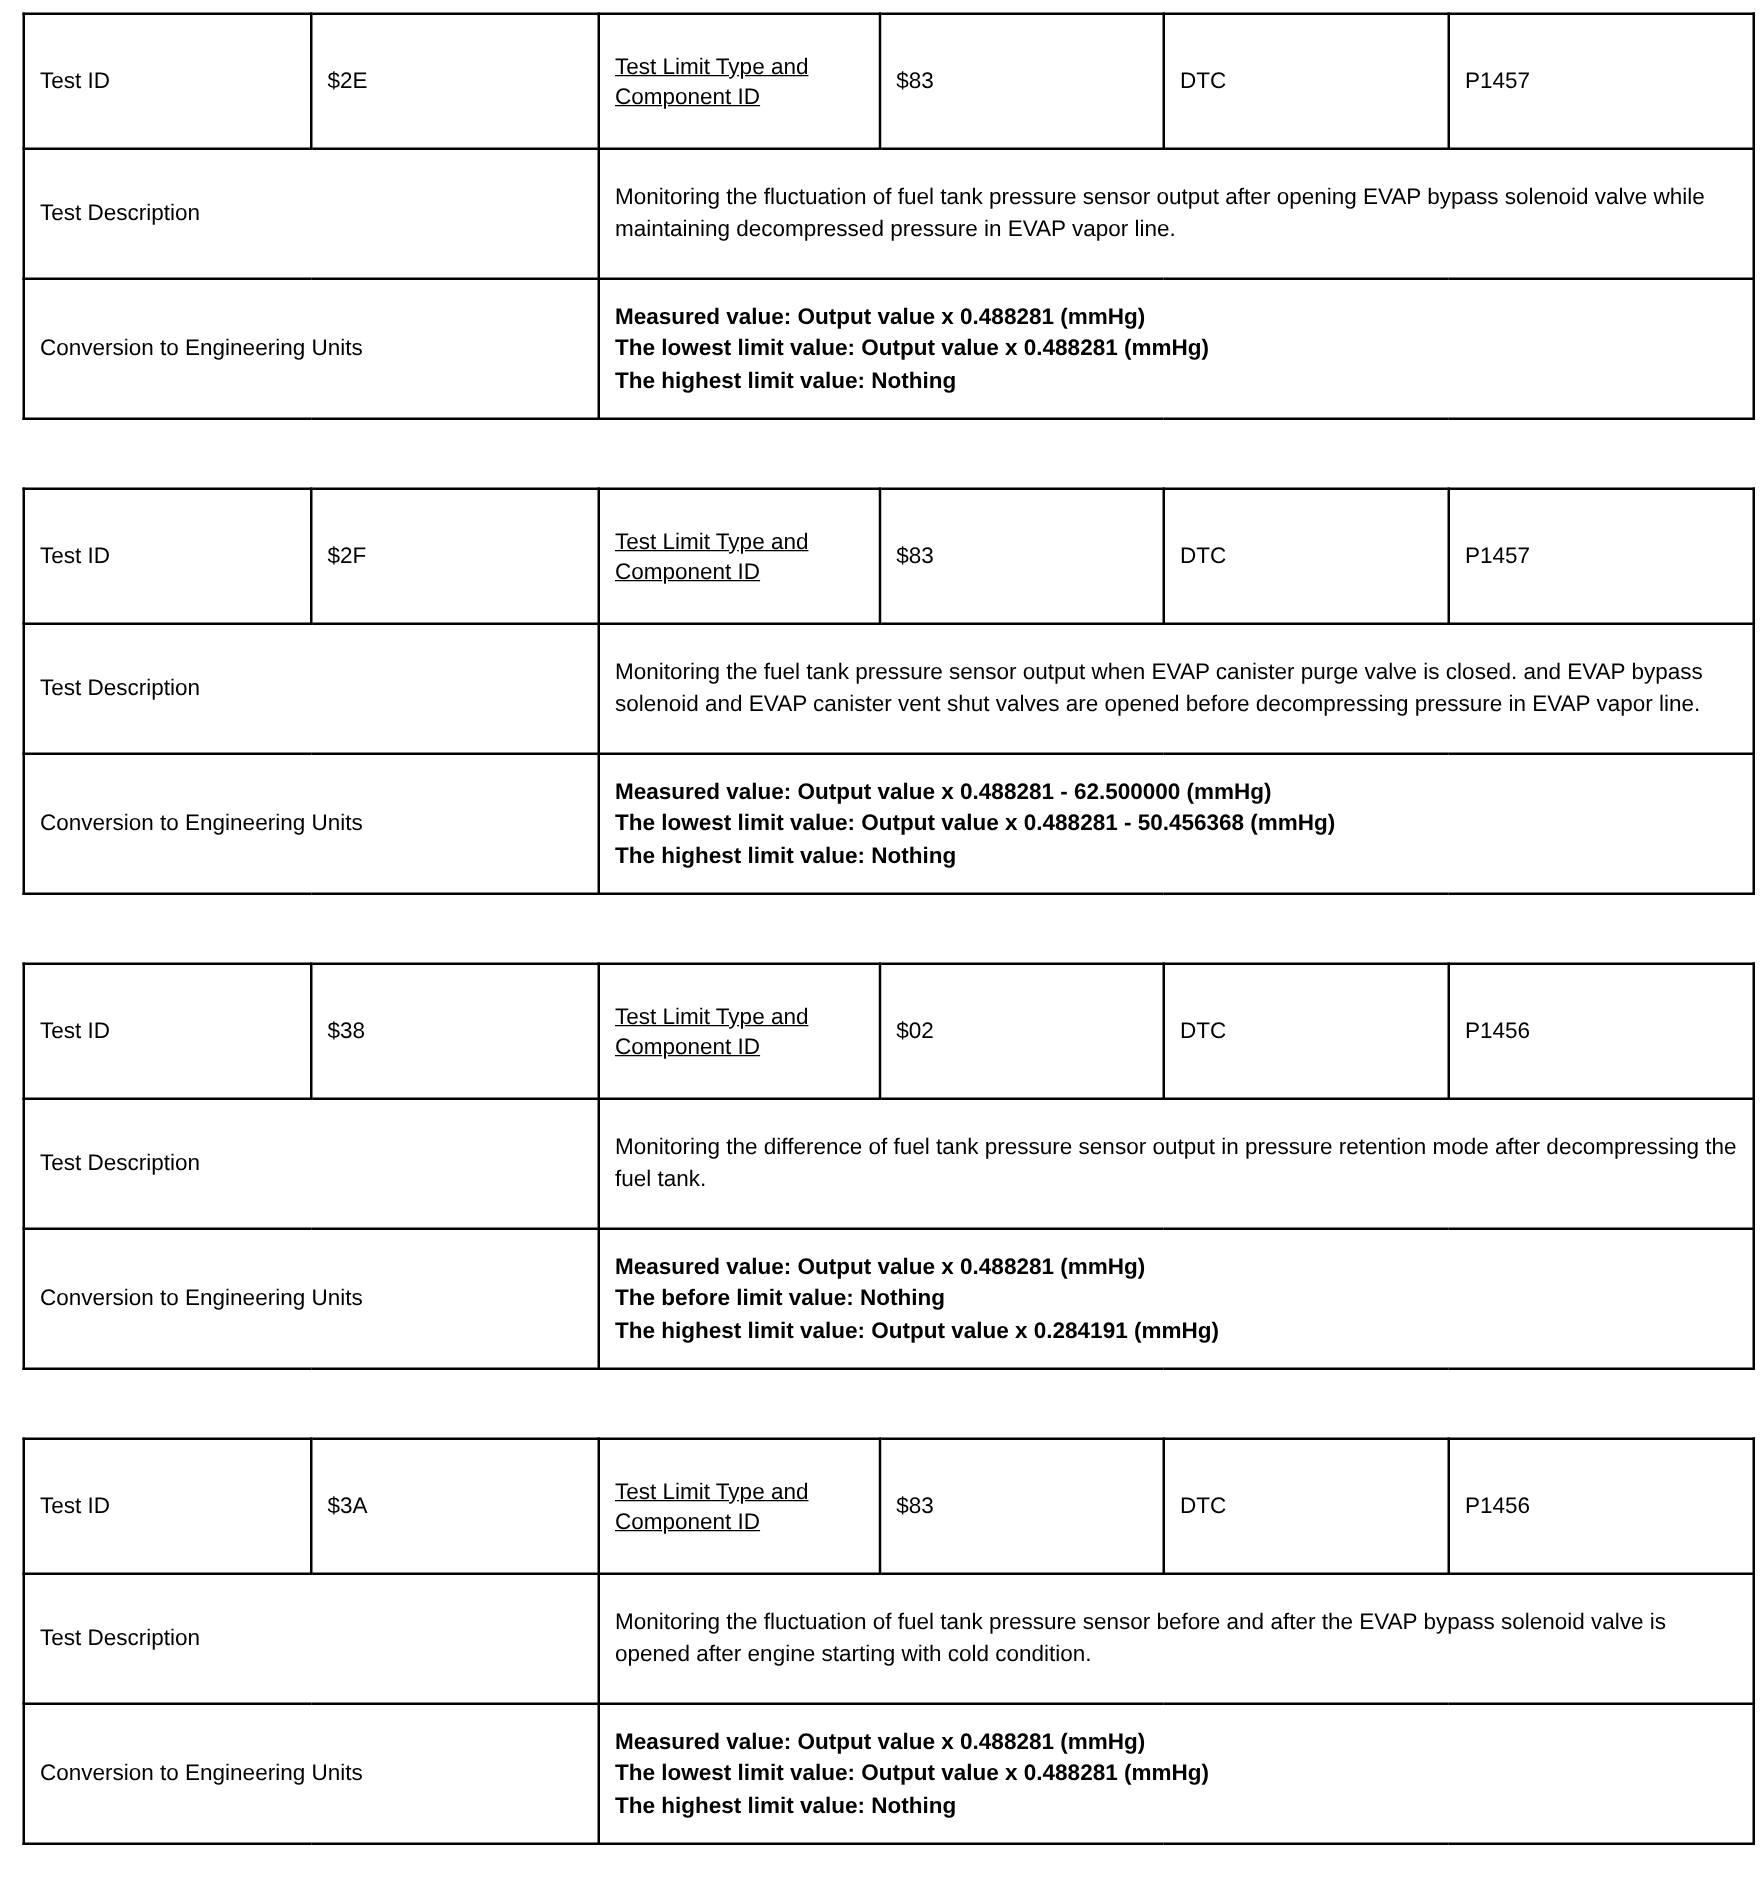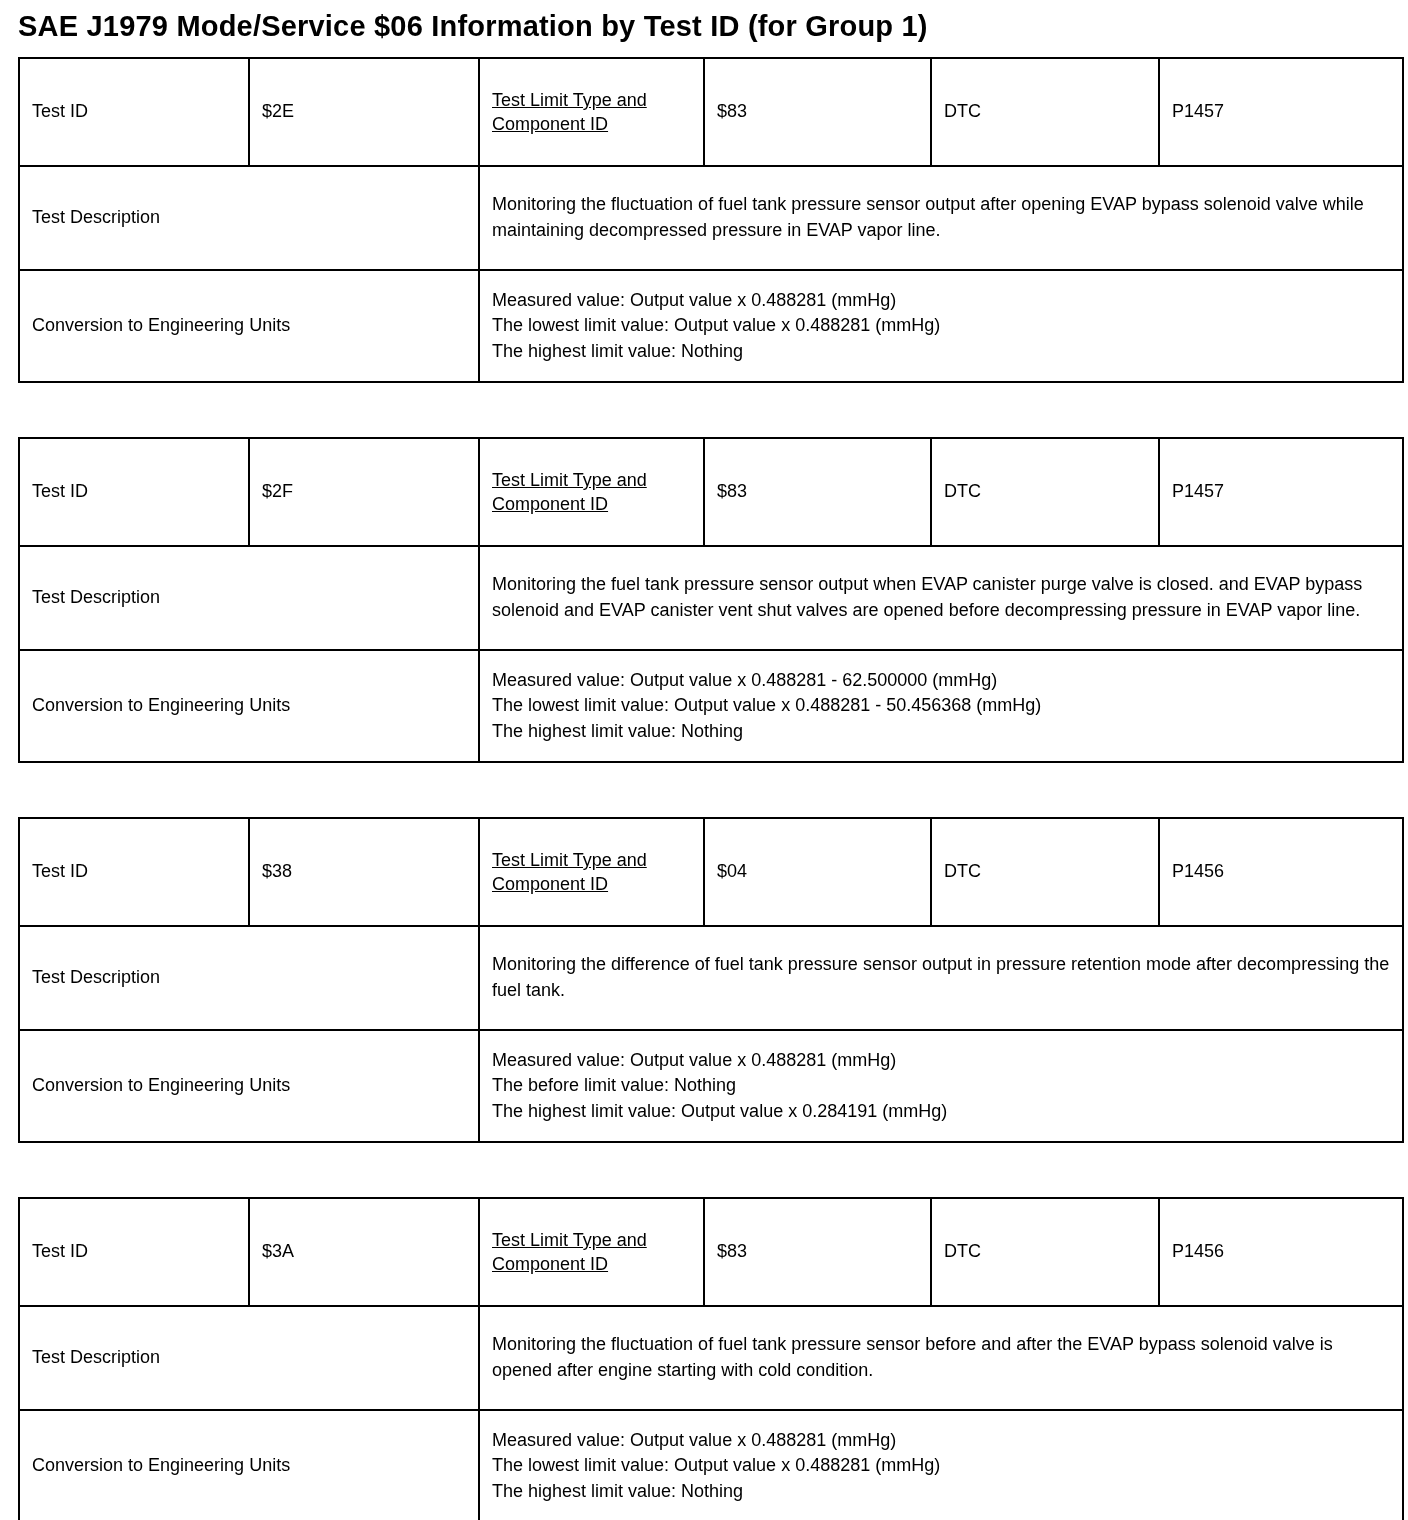--- a/index.html
+++ b/index.html
@@ -39,27 +39,26 @@
   .col-a { width: 230px; }
   .col-b { width: 230px; }
   .col-c { width: 225px; }
   .col-d { width: 227px; }
   .col-e { width: 228px; }
   .col-f { width: 244px; }
   tr.head-row td { height: 108px; }
   tr.desc-row td { height: 104px; }
   tr.conv-row td { height: 112px; }
   .limit-type-cell { line-height: 1.35; text-decoration: underline; }
-  .conv-line { display: block; }
+  .conv-line { display: block; font-weight: bold; }
 </style>
 </head>
 <body>
 
 <div class="page">
-  <h1 class="page-title">SAE J1979 Mode/Service $06 Information by Test ID (for Group 1)</h1>
 
   <table class="spec-table">
     <colgroup>
       <col class="col-a">
         <col class="col-b">
         <col class="col-c">
         <col class="col-d">
         <col class="col-e">
         <col class="col-f">
     </colgroup>
@@ -127,21 +126,21 @@
         <col class="col-c">
         <col class="col-d">
         <col class="col-e">
         <col class="col-f">
     </colgroup>
     <tbody>
       <tr class="head-row">
         <td>Test ID</td>
         <td>$38</td>
         <td class="limit-type-cell">Test Limit Type and Component ID</td>
-        <td>$04</td>
+        <td>$02</td>
         <td>DTC</td>
         <td>P1456</td>
       </tr>
       <tr class="desc-row">
         <td colspan="2">Test Description</td>
         <td colspan="4">Monitoring the difference of fuel tank pressure sensor output in pressure retention mode after decompressing the fuel tank.</td>
       </tr>
       <tr class="conv-row">
         <td colspan="2">Conversion to Engineering Units</td>
         <td colspan="4">

